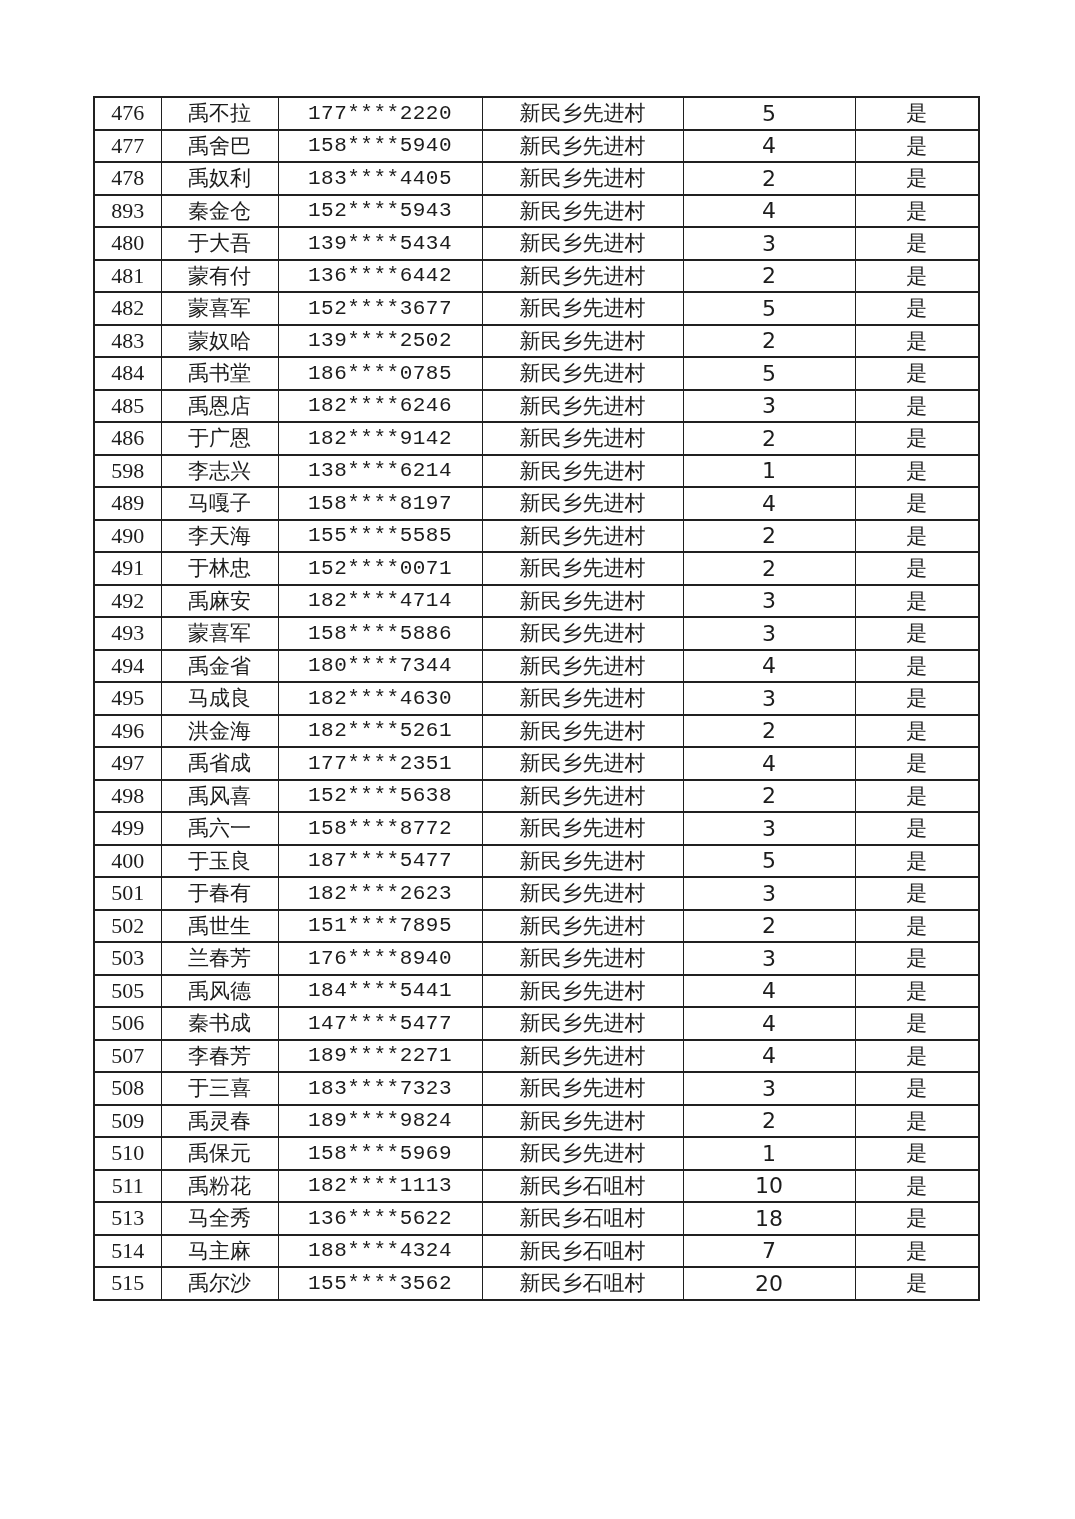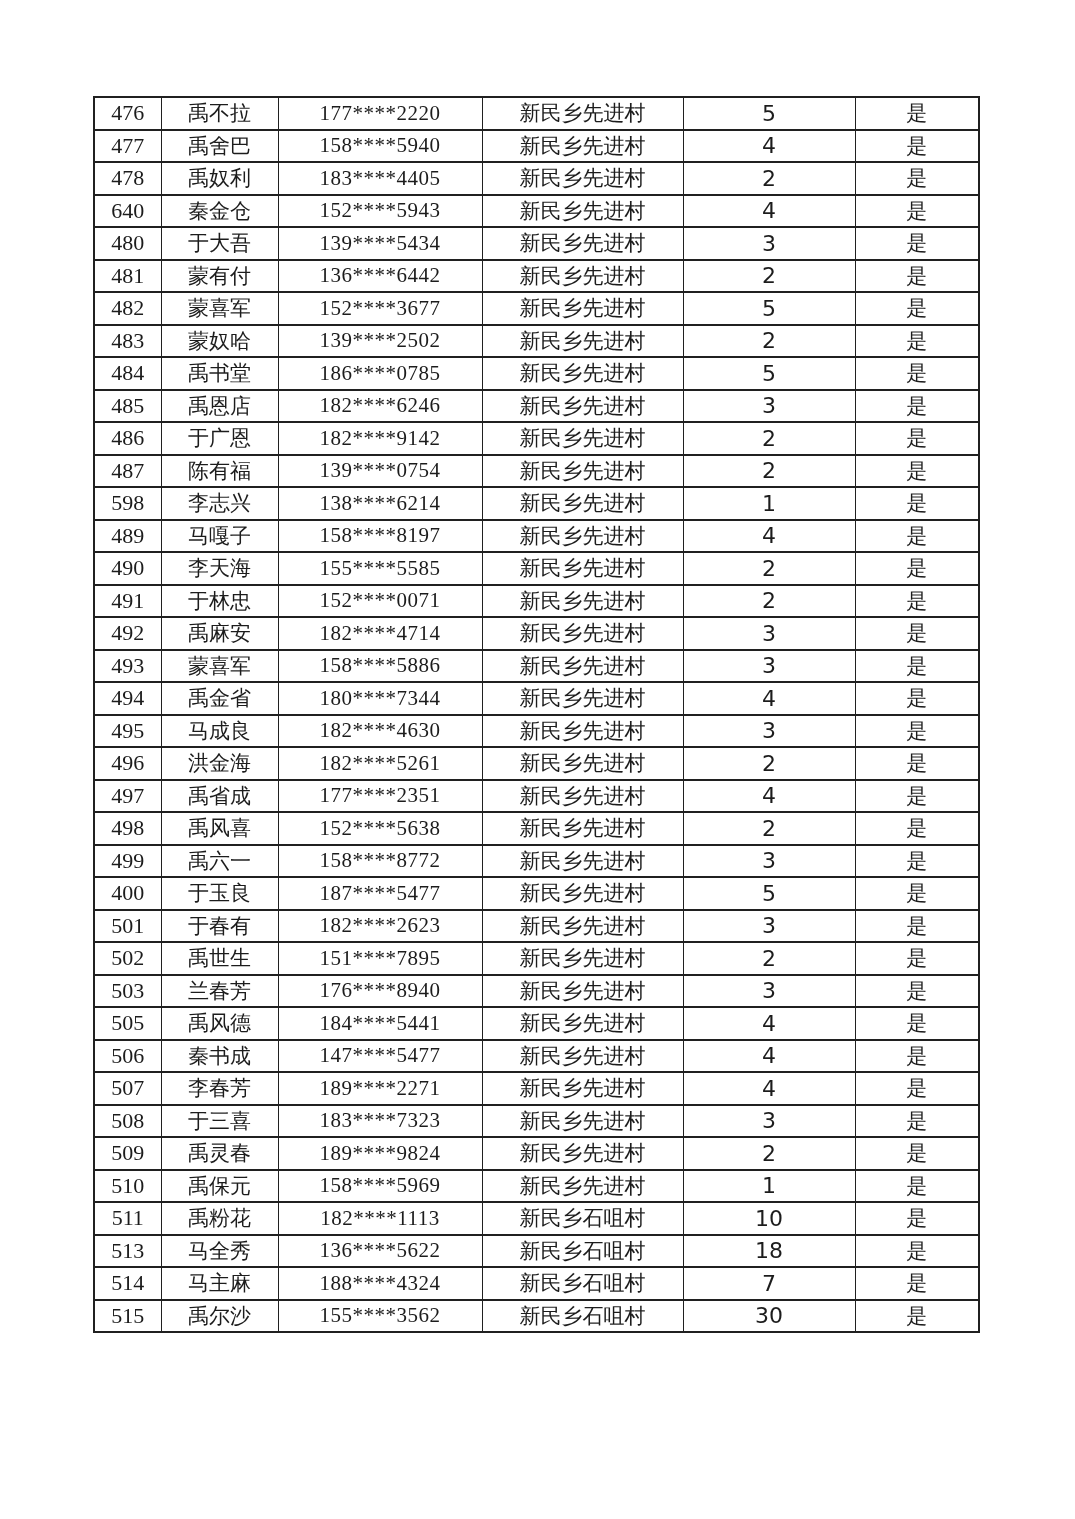--- a/index.html
+++ b/index.html
@@ -44,21 +44,21 @@
   }
   td.c-index {
     font-family: "Liberation Serif", "DejaVu Serif", serif;
     font-size: 22px;
   }
   td.c-name, td.c-village, td.c-confirmed {
     font-family: "Liberation Serif", "DejaVu Serif", serif;
     font-size: 21px;
   }
   td.c-phone {
-    font-family: Liberation Serif, serif;
+    font-family: Liberation Mono, monospace;
     font-size: 21px;
     letter-spacing: 0.5px;
   }
   td.c-count {
     font-family: "DejaVu Sans", "Liberation Sans", sans-serif;
     font-size: 22px;
   }
 </style>
 </head>
 <body>
@@ -95,21 +95,21 @@
   <tr>
     <td class="c-index">478</td>
     <td class="c-name">禹奴利</td>
     <td class="c-phone">183****4405</td>
     <td class="c-village">新民乡先进村</td>
     <td class="c-count">2</td>
     <td class="c-confirmed">是</td>
   </tr>
 
   <tr>
-    <td class="c-index">640</td>
+    <td class="c-index">893</td>
     <td class="c-name">秦金仓</td>
     <td class="c-phone">152****5943</td>
     <td class="c-village">新民乡先进村</td>
     <td class="c-count">4</td>
     <td class="c-confirmed">是</td>
   </tr>
 
   <tr>
     <td class="c-index">480</td>
     <td class="c-name">于大吾</td>
@@ -166,28 +166,20 @@
 
   <tr>
     <td class="c-index">486</td>
     <td class="c-name">于广恩</td>
     <td class="c-phone">182****9142</td>
     <td class="c-village">新民乡先进村</td>
     <td class="c-count">2</td>
     <td class="c-confirmed">是</td>
   </tr>
 
-  <tr>
-    <td class="c-index">487</td>
-    <td class="c-name">陈有福</td>
-    <td class="c-phone">139****0754</td>
-    <td class="c-village">新民乡先进村</td>
-    <td class="c-count">2</td>
-    <td class="c-confirmed">是</td>
-  </tr>
 
   <tr>
     <td class="c-index">598</td>
     <td class="c-name">李志兴</td>
     <td class="c-phone">138****6214</td>
     <td class="c-village">新民乡先进村</td>
     <td class="c-count">1</td>
     <td class="c-confirmed">是</td>
   </tr>
 
@@ -407,18 +399,18 @@
     <td class="c-village">新民乡石咀村</td>
     <td class="c-count">7</td>
     <td class="c-confirmed">是</td>
   </tr>
 
   <tr>
     <td class="c-index">515</td>
     <td class="c-name">禹尔沙</td>
     <td class="c-phone">155****3562</td>
     <td class="c-village">新民乡石咀村</td>
-    <td class="c-count">30</td>
+    <td class="c-count">20</td>
     <td class="c-confirmed">是</td>
   </tr>
 </tbody>
   </table>
 </div>
 
 </body></html>

